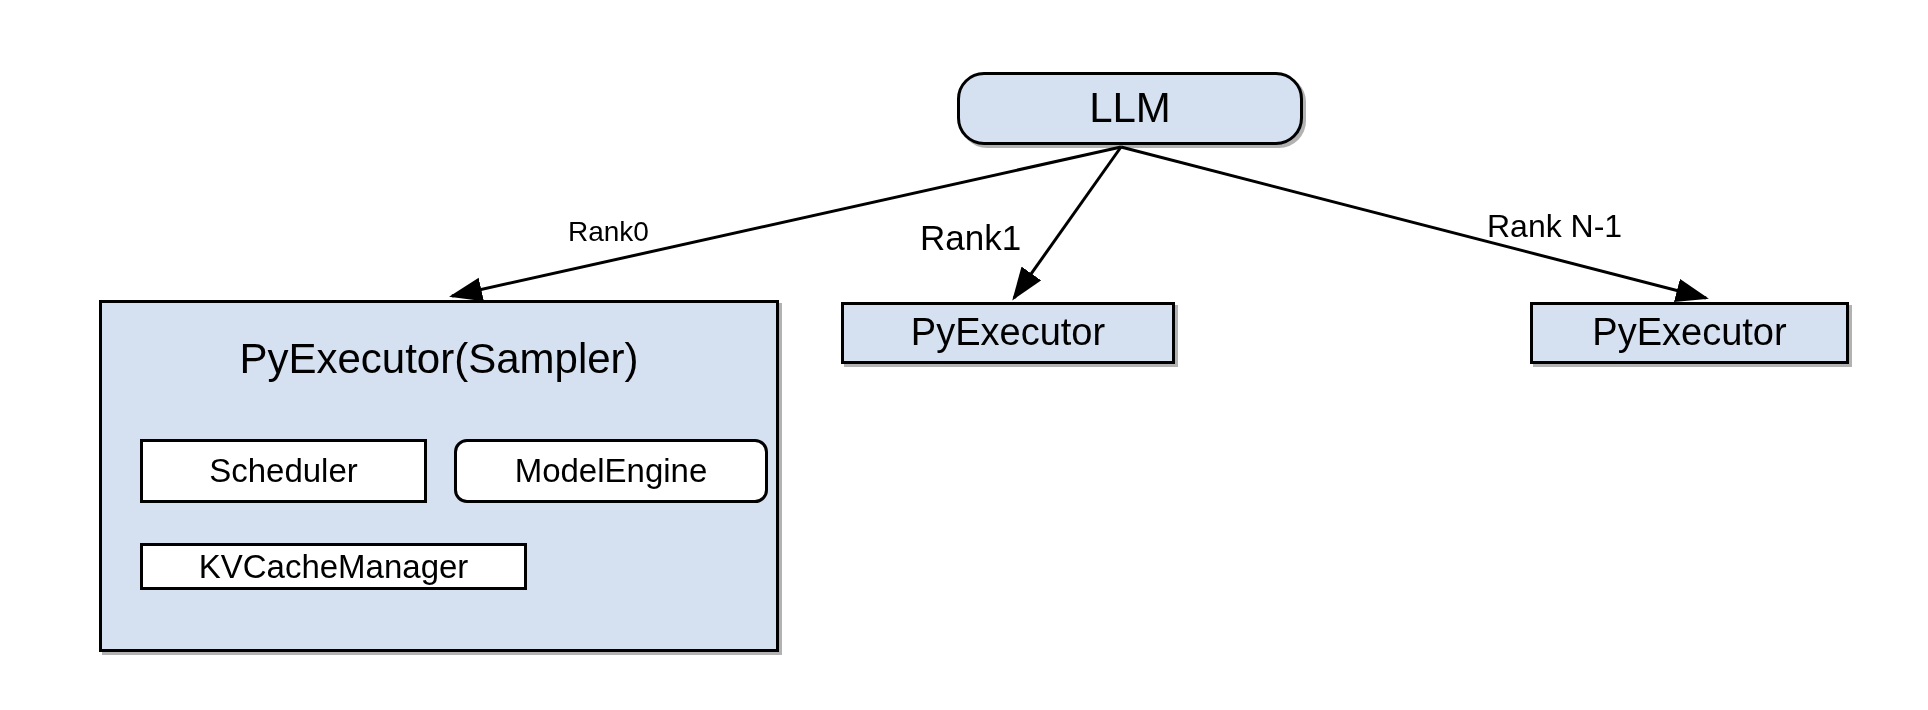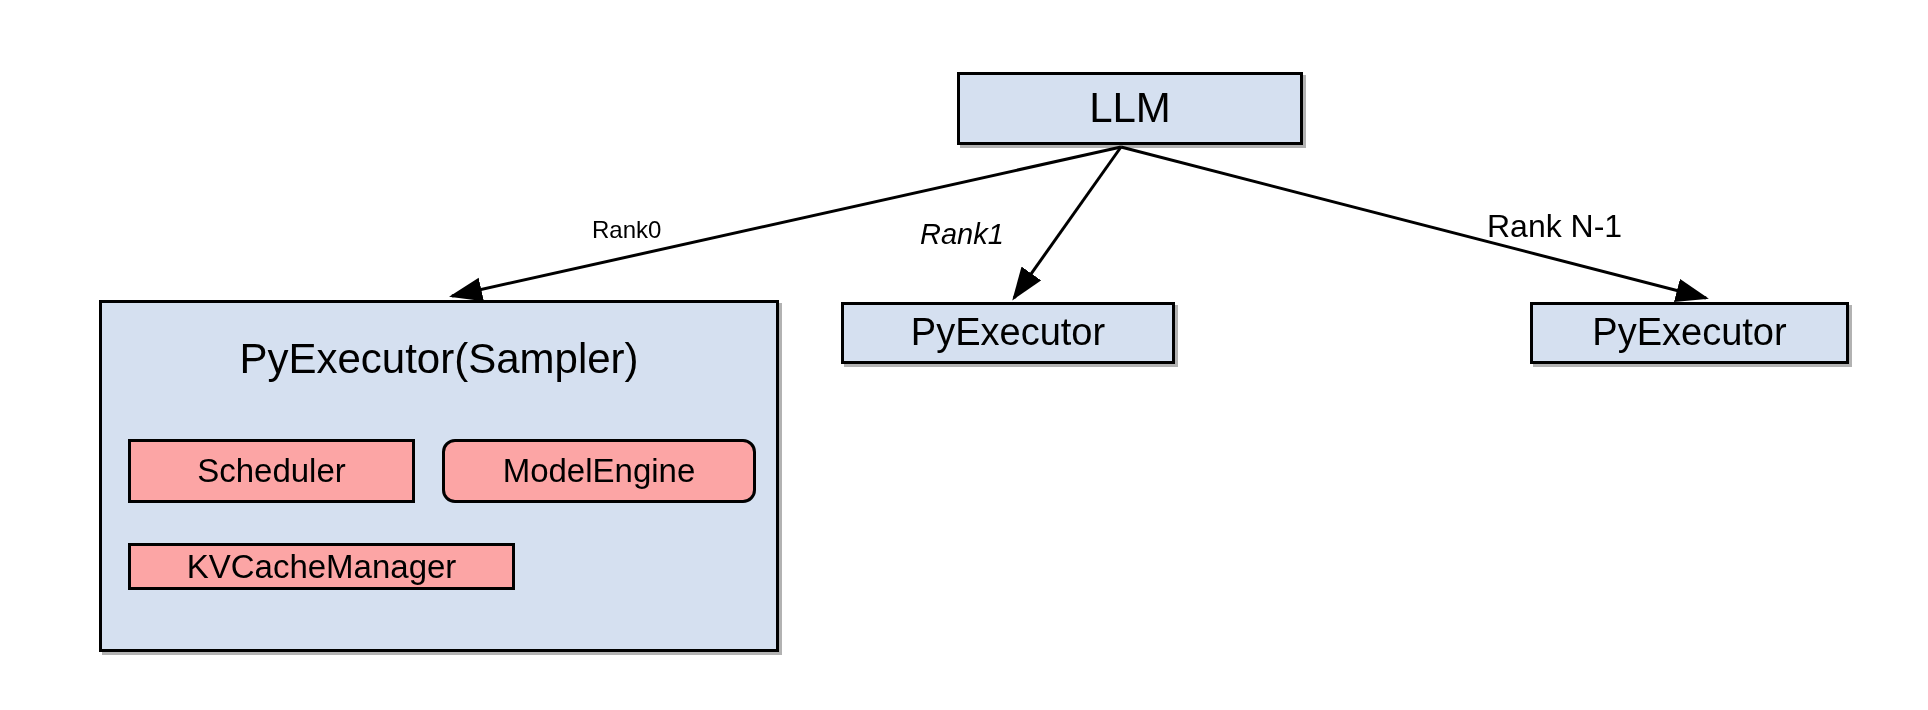--- a/index.html
+++ b/index.html
@@ -35,27 +35,28 @@
     display: flex;
     align-items: center;
     justify-content: center;
     text-align: center;
     line-height: 1.05;
     white-space: nowrap;
   }
   .node-inner {
     position: absolute;
     box-sizing: border-box;
-    background: #fca5a5;
+    background: #ffffff;
     border: 3px solid #000000;
     display: flex;
     align-items: center;
     justify-content: center;
     text-align: center;
     white-space: nowrap;
+    margin-left: 12px;
   }
   .container-node {
     position: absolute;
     box-sizing: border-box;
     background: #d5e0f0;
     border: 3px solid #000000;
     box-shadow: 3px 3px 0 rgba(0,0,0,0.30);
   }
   .container-title {
     position: absolute;
@@ -65,32 +66,32 @@
     white-space: nowrap;
   }
   .edge-label {
     position: absolute;
     white-space: nowrap;
     background: transparent;
     line-height: 1;
   }
 
   
-  #llm-node      { left: 957px;  top: 72px;  width: 346px; height: 73px;  font-size: 42px; }
+  #llm-node      { left: 957px;  top: 72px;  width: 346px; height: 73px;  font-size: 42px; border-radius: 27px; }
   #worker-node   { left: 99px;   top: 300px; width: 680px; height: 352px; }
   #worker-title  { top: 32px;    font-size: 42px; }
   #scheduler     { left: 26px;   top: 136px; width: 287px; height: 64px;  font-size: 33px; }
   #modelengine   { left: 340px;  top: 136px; width: 314px; height: 64px;  font-size: 33px; border-radius: 13px; }
   #kvcachemanager{ left: 26px;   top: 240px; width: 387px; height: 47px;  font-size: 33px; }
   #sampler       { left: 446px;  top: 240px; width: 220px; height: 64px;  font-size: 33px; }
   #exec-rank1    { left: 841px;  top: 302px; width: 334px; height: 62px;  font-size: 38px; }
   #exec-rankn    { left: 1530px; top: 302px; width: 319px; height: 62px;  font-size: 38px; }
 
-  #label-rank0   { left: 592px;  top: 218px; font-size: 24px; }
-  #label-rank1   { left: 920px;  top: 220px; font-size: 29px; font-style: italic; }
+  #label-rank0   { left: 568px;  top: 218px; font-size: 28px; }
+  #label-rank1   { left: 920px;  top: 220px; font-size: 35px; }
   #label-rankn   { left: 1487px; top: 210px; font-size: 32px; }
 </style>
 </head>
 <body>
 
 <div id="canvas">
 
   <svg class="edges" viewBox="0 0 1928 710" width="1928" height="710">
     <defs>
       <marker id="arrowhead" markerWidth="12" markerHeight="12" refX="10" refY="4" orient="auto" markerUnits="strokeWidth">

